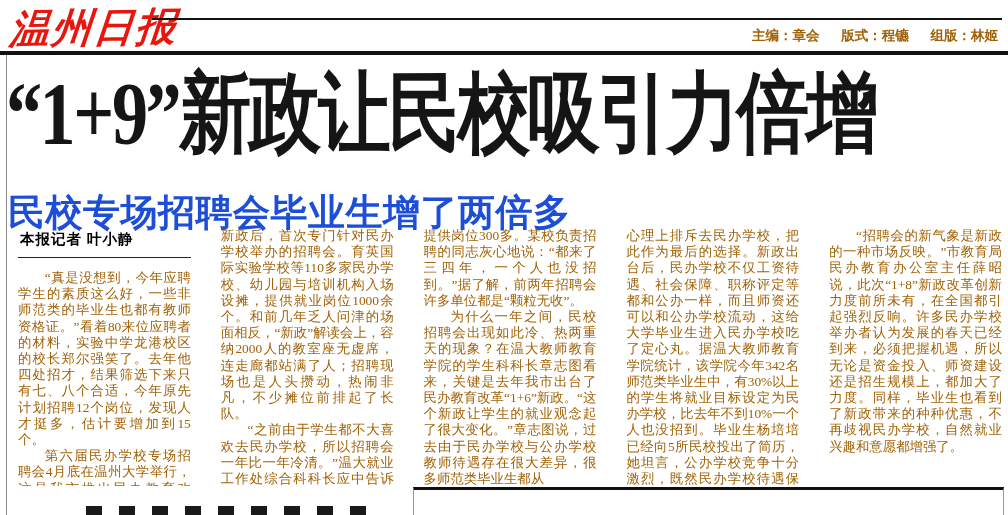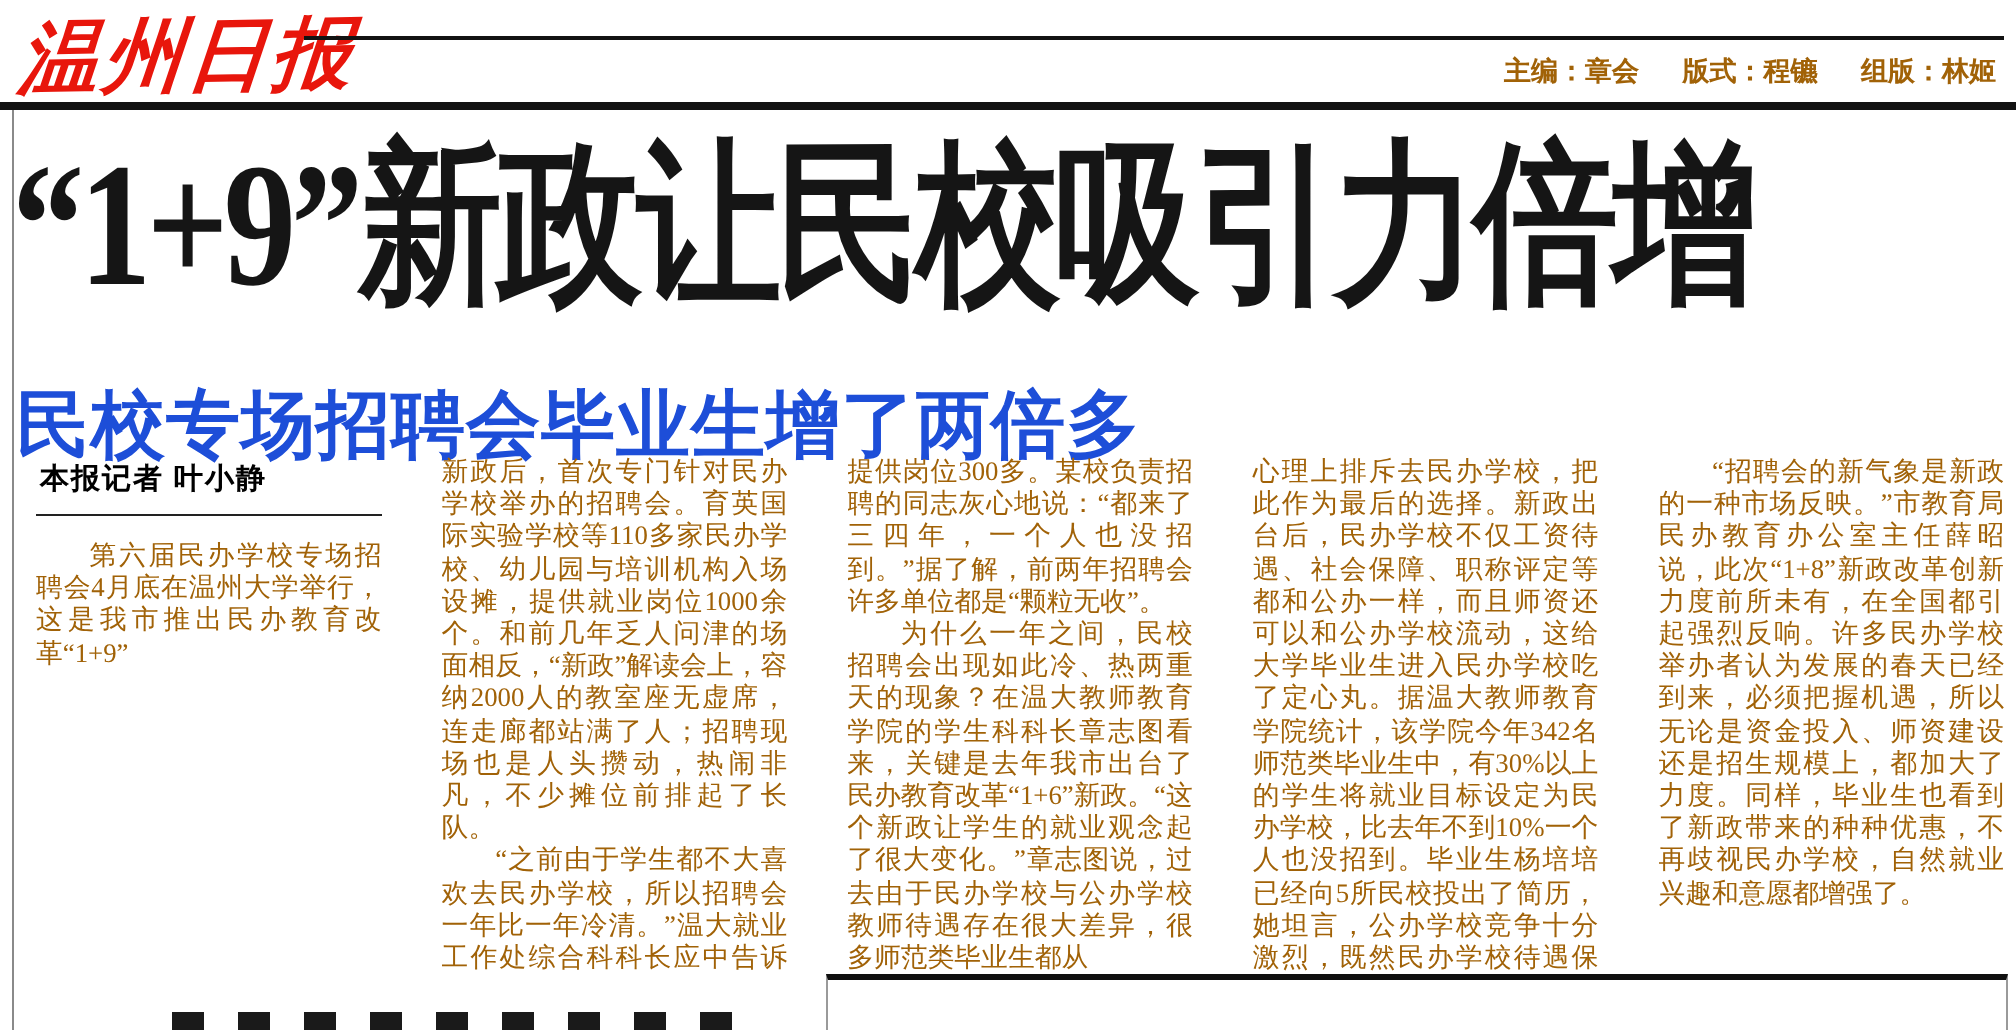--- a/index.html
+++ b/index.html
@@ -84,20 +84,21 @@
 <div class="top-thick-rule"></div>
 <div class="left-page-border"></div>
 
 <div class="headline">“1+9”新政让民校吸引力倍增</div>
 <div class="subheadline">民校专场招聘会毕业生增了两倍多</div>
 
 <div class="columns">
 
   <div class="col">
     <div class="byline">本报记者 叶小静</div>
+    <p class="para indent">“真是没想到，今年应聘学生的素质这么好，一些非师范类的毕业生也都有教师资格证。”看着80来位应聘者的材料，实验中学龙港校区的校长郑尔强笑了。去年他四处招才，结果筛选下来只有七、八个合适，今年原先计划招聘12个岗位，发现人才挺多，估计要增加到15个。</p>
     <p class="para indent">第六届民办学校专场招聘会4月底在温州大学举行，这是我市推出民办教育改革“1+9”</p>
   </div>
 
   <div class="col">
     <p class="para">新政后，首次专门针对民办学校举办的招聘会。育英国际实验学校等110多家民办学校、幼儿园与培训机构入场设摊，提供就业岗位1000余个。和前几年乏人问津的场面相反，“新政”解读会上，容纳2000人的教室座无虚席，连走廊都站满了人；招聘现场也是人头攒动，热闹非凡，不少摊位前排起了长队。</p>
     <p class="para indent">“之前由于学生都不大喜欢去民办学校，所以招聘会一年比一年冷清。”温大就业工作处综合科科长应中告诉记者，去年只有25家单位入场招聘，</p>
   </div>
 
   <div class="col">
     <p class="para">提供岗位300多。某校负责招聘的同志灰心地说：“都来了三四年，一个人也没招到。”据了解，前两年招聘会许多单位都是“颗粒无收”。</p>

